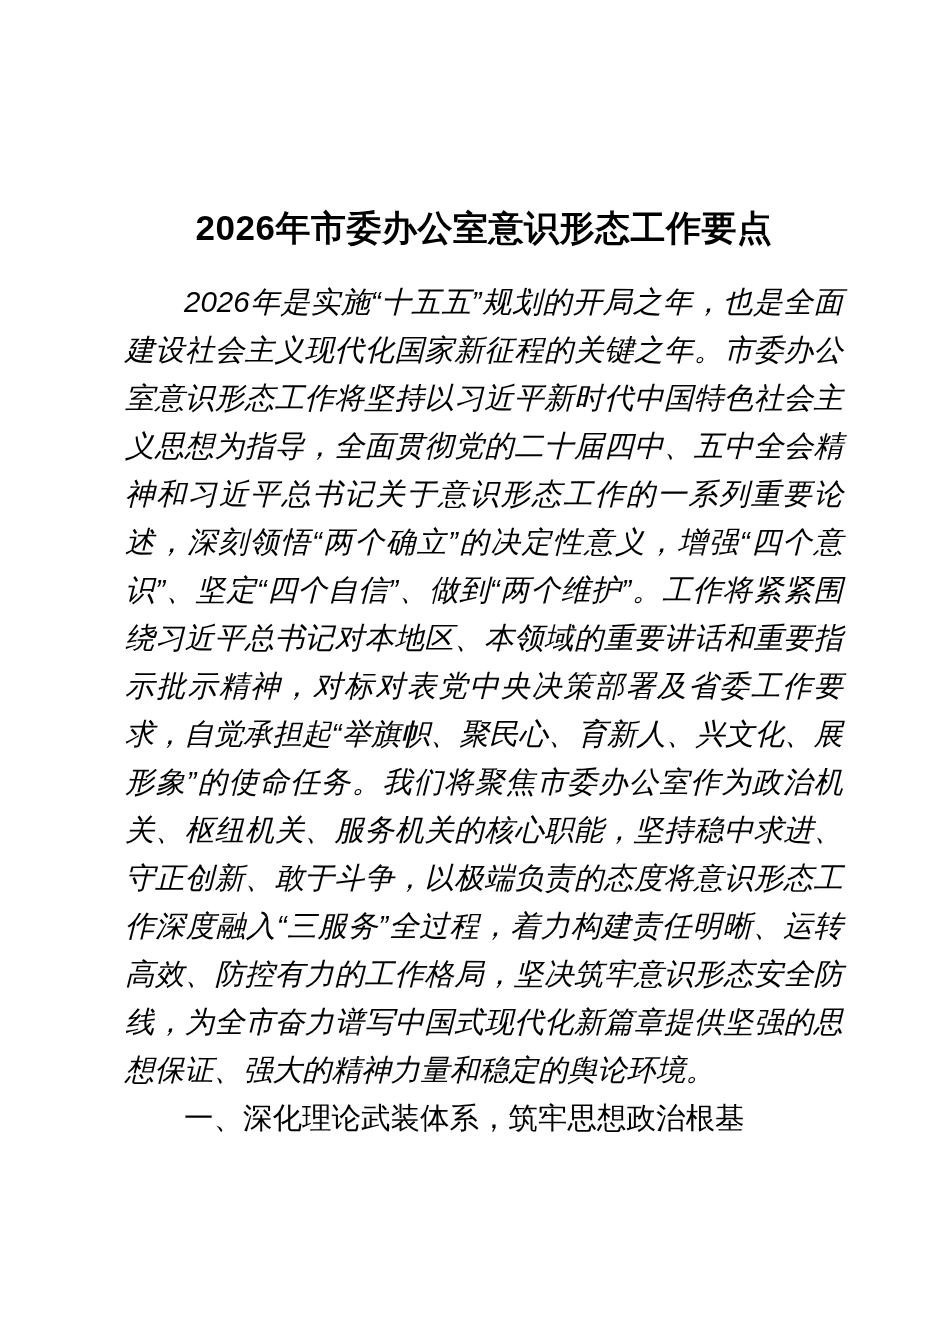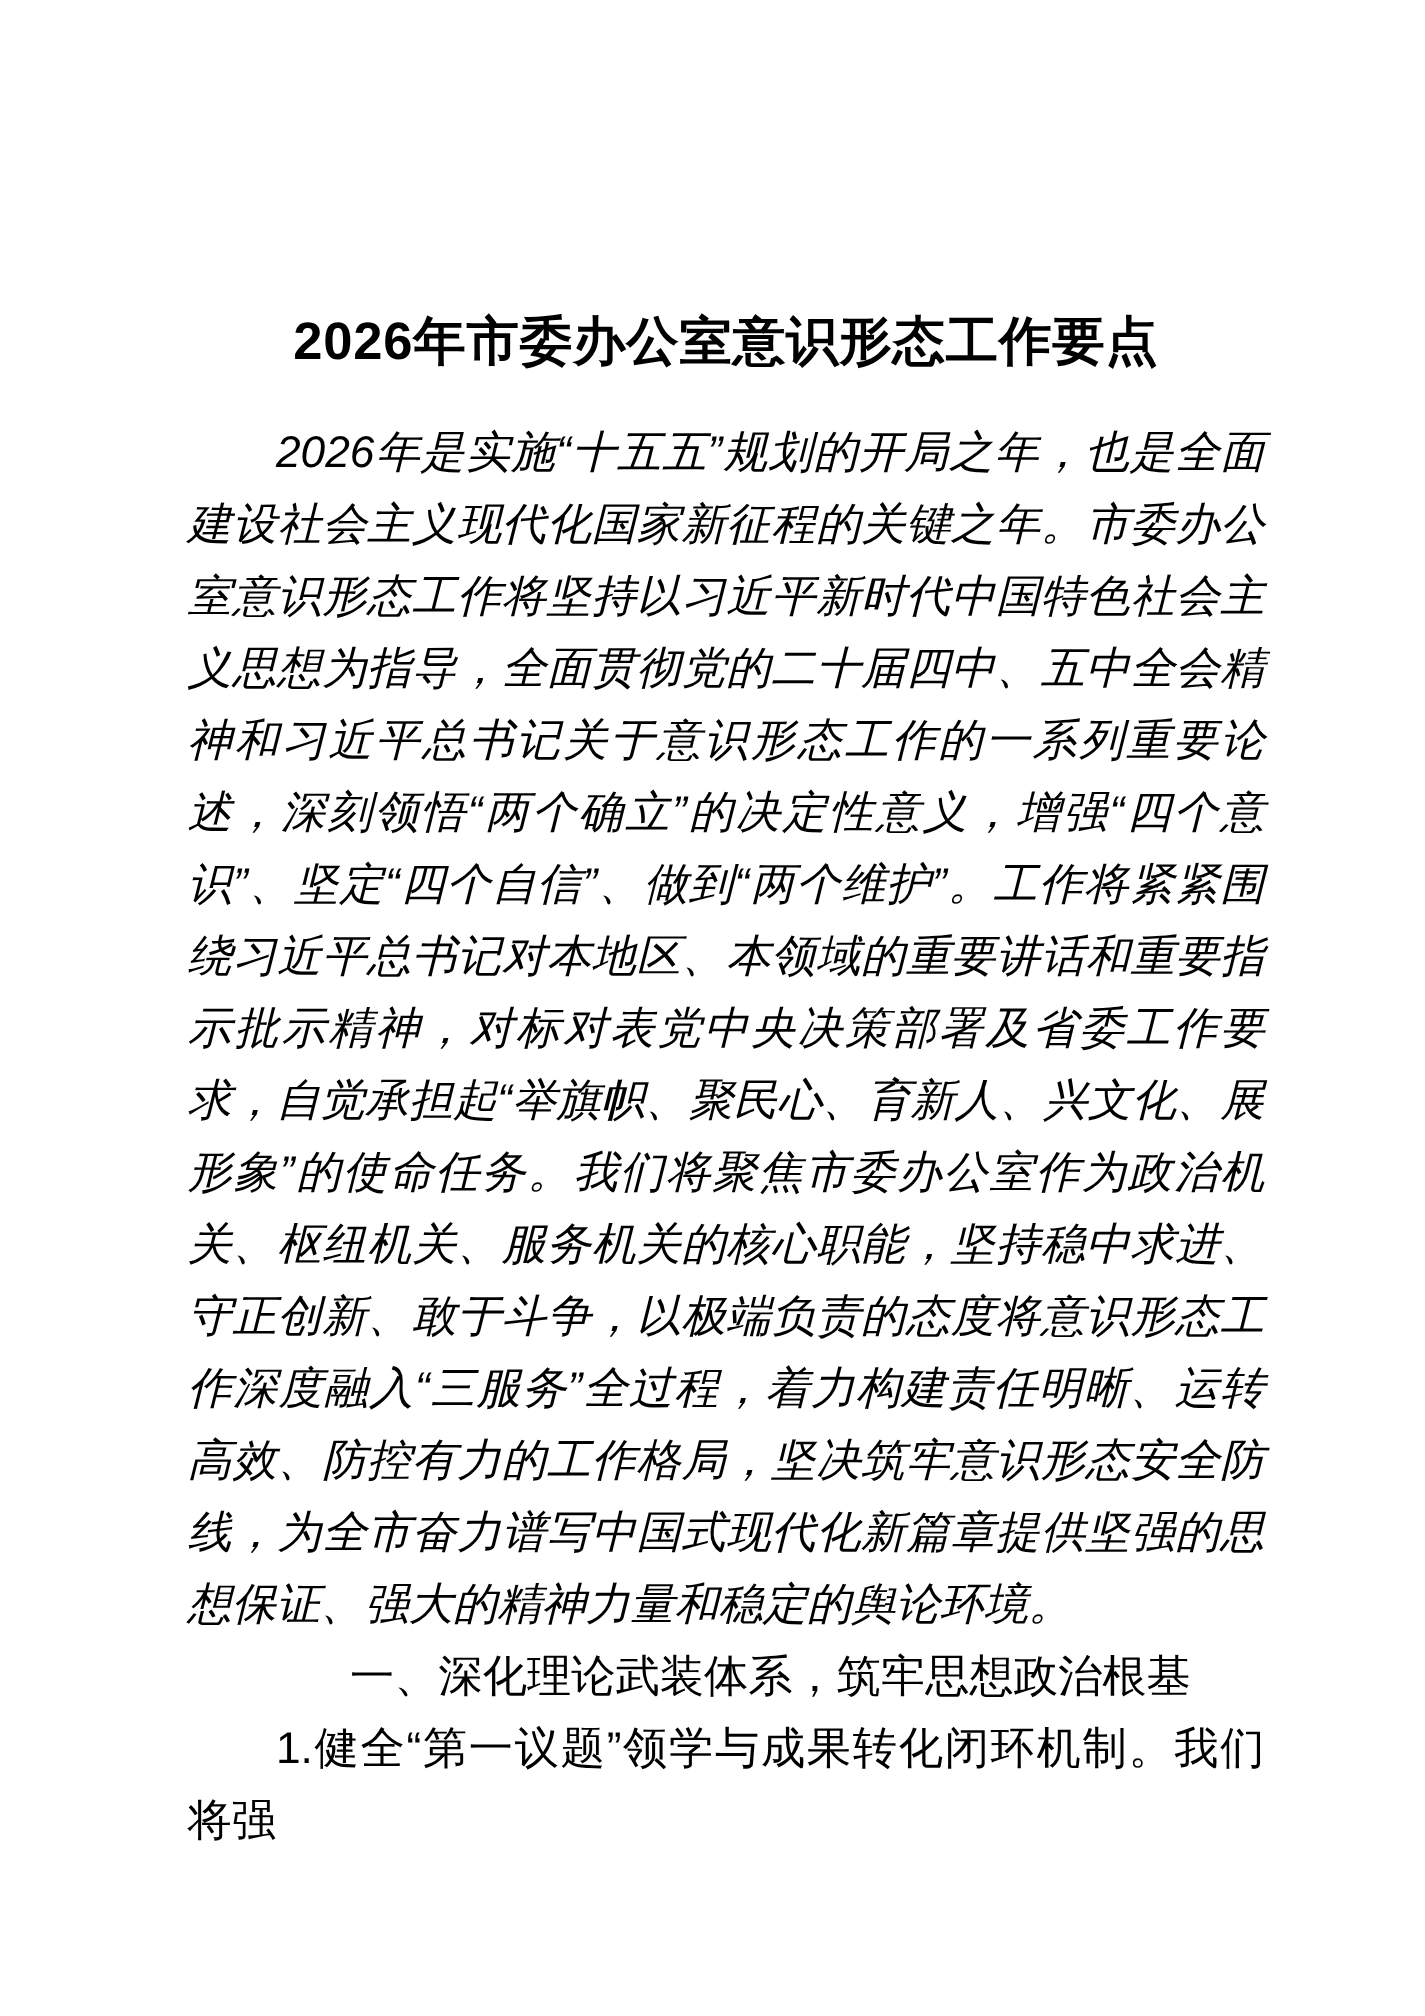--- a/index.html
+++ b/index.html
@@ -55,21 +55,21 @@
   }
 
   .section-heading {
     font-family: "Liberation Sans", "DejaVu Sans", sans-serif;
     font-size: 29.5px;
     font-weight: 400;
     color: #000000;
     line-height: 48px;
     margin: 0;
     text-indent: 2em;
-    text-align: center;
+    text-align: left;
   }
 
   .list-item {
     font-family: "Liberation Sans", "DejaVu Sans", sans-serif;
     font-size: 29.5px;
     font-weight: 400;
     color: #000000;
     line-height: 48px;
     margin: 0;
     text-indent: 2em;
@@ -83,16 +83,15 @@
 
 <div class="page">
   <div class="content">
 
     <h1 class="doc-title">2026年市委办公室意识形态工作要点</h1>
 
     <p class="para">2026年是实施“十五五”规划的开局之年，也是全面建设社会主义现代化国家新征程的关键之年。市委办公室意识形态工作将坚持以习近平新时代中国特色社会主义思想为指导，全面贯彻党的二十届四中、五中全会精神和习近平总书记关于意识形态工作的一系列重要论述，深刻领悟“两个确立”的决定性意义，增强“四个意识”、坚定“四个自信”、做到“两个维护”。工作将紧紧围绕习近平总书记对本地区、本领域的重要讲话和重要指示批示精神，对标对表党中央决策部署及省委工作要求，自觉承担起“举旗帜、聚民心、育新人、兴文化、展形象”的使命任务。我们将聚焦市委办公室作为政治机关、枢纽机关、服务机关的核心职能，坚持稳中求进、守正创新、敢于斗争，以极端负责的态度将意识形态工作深度融入“三服务”全过程，着力构建责任明晰、运转高效、防控有力的工作格局，坚决筑牢意识形态安全防线，为全市奋力谱写中国式现代化新篇章提供坚强的思想保证、强大的精神力量和稳定的舆论环境。</p>
 
     <p class="section-heading">一、深化理论武装体系，筑牢思想政治根基</p>
 
-    <p class="list-item">1.健全“第一议题”领学与成果转化闭环机制。我们将强</p>
 
   </div>
 </div>
 
 </body></html>

